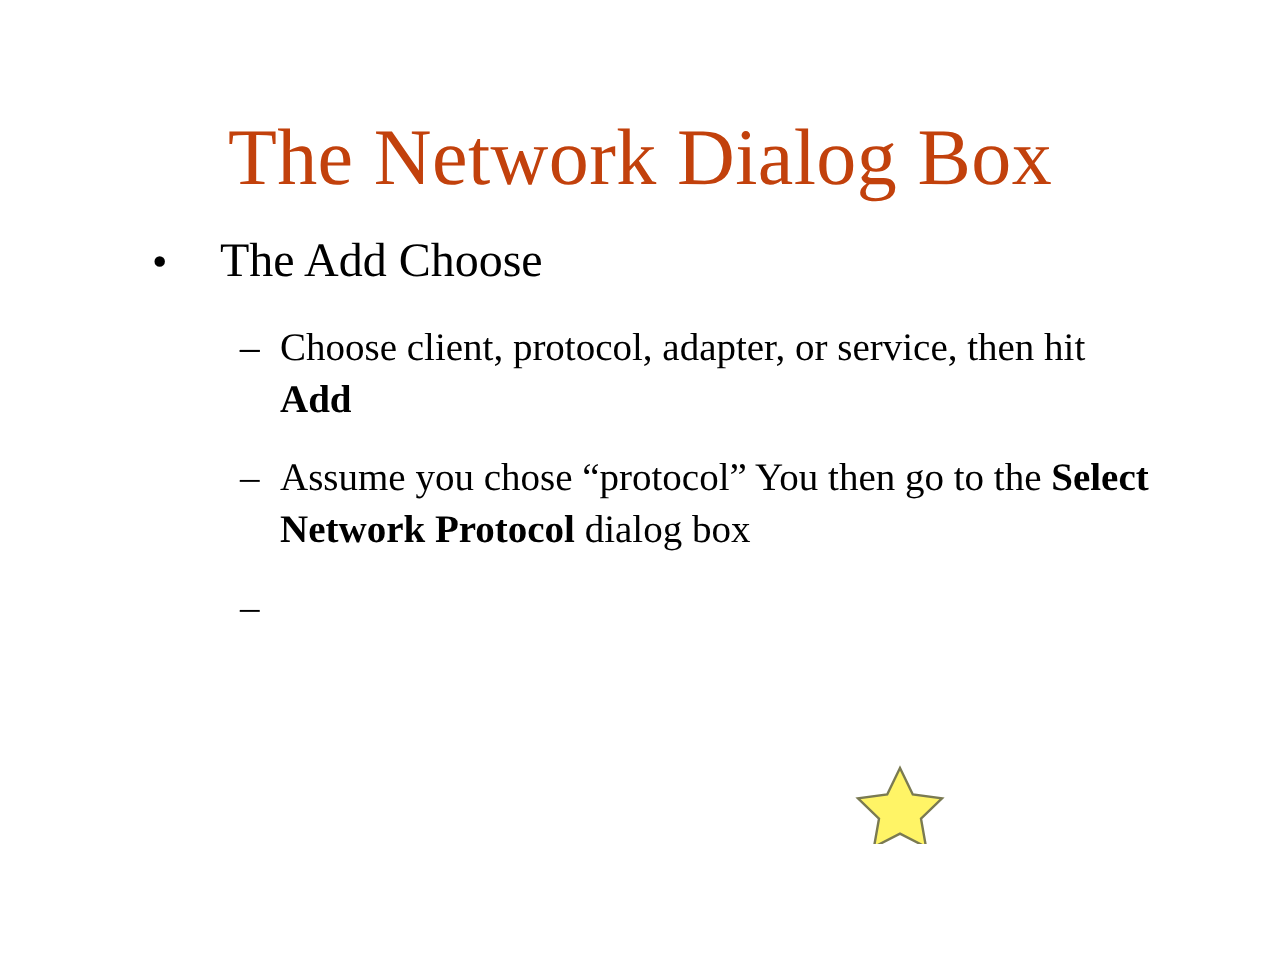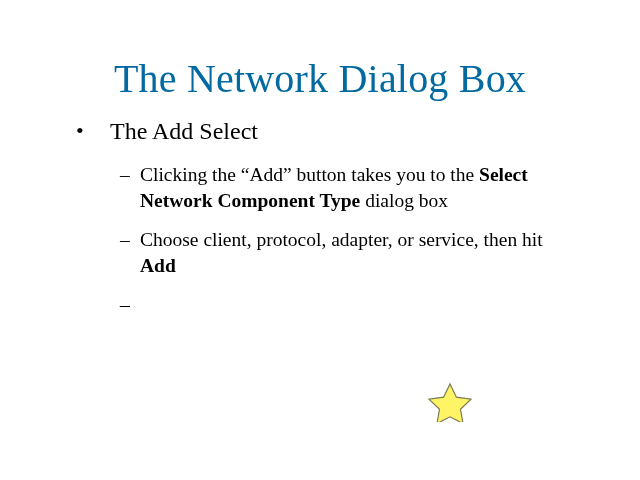--- a/index.html
+++ b/index.html
@@ -24,21 +24,21 @@
   .slide-title {
     position: absolute;
     left: 0;
     top: 56px;
     width: 640px;
     text-align: center;
     font-size: 40px;
     line-height: 46px;
     font-weight: 400;
     letter-spacing: 0.2px;
-    color: #0369a1;
+    color: #c2410c;
     white-space: nowrap;
   }
 
   
   .body-area {
     position: absolute;
     left: 0;
     top: 116px;
     width: 640px;
   }
@@ -100,37 +100,37 @@
 <body>
 
 <div class="slide">
 
   <div class="slide-title">The Network Dialog Box</div>
 
   <div class="body-area">
 
     <div class="lvl1">
       <span class="marker">•</span>
-      <span>The Add Select</span>
+      <span>The Add Choose</span>
     </div>
 
     <ul class="lvl2-list">
 
       <li class="lvl2">
         <span class="marker">–</span>
-        <span class="rich"><span>Clicking the “Add” button takes you to the </span><b>Select Network Component Type</b><span> dialog box</span></span>
       </li>
 
       <li class="lvl2">
         <span class="marker">–</span>
         <span class="rich"><span>Choose client, protocol, adapter, or service, then hit </span><b>Add</b></span>
       </li>
 
       <li class="lvl2">
         <span class="marker">–</span>
+        <span class="rich"><span>Assume you chose “protocol” You then go to the </span><b>Select Network Protocol</b><span> dialog box</span></span>
       </li>
 
       <li class="lvl2">
         <span class="marker">–</span>
       </li>
 
     </ul>
   </div>
 
   <svg class="star-shape" viewBox="0 0 46 40">

